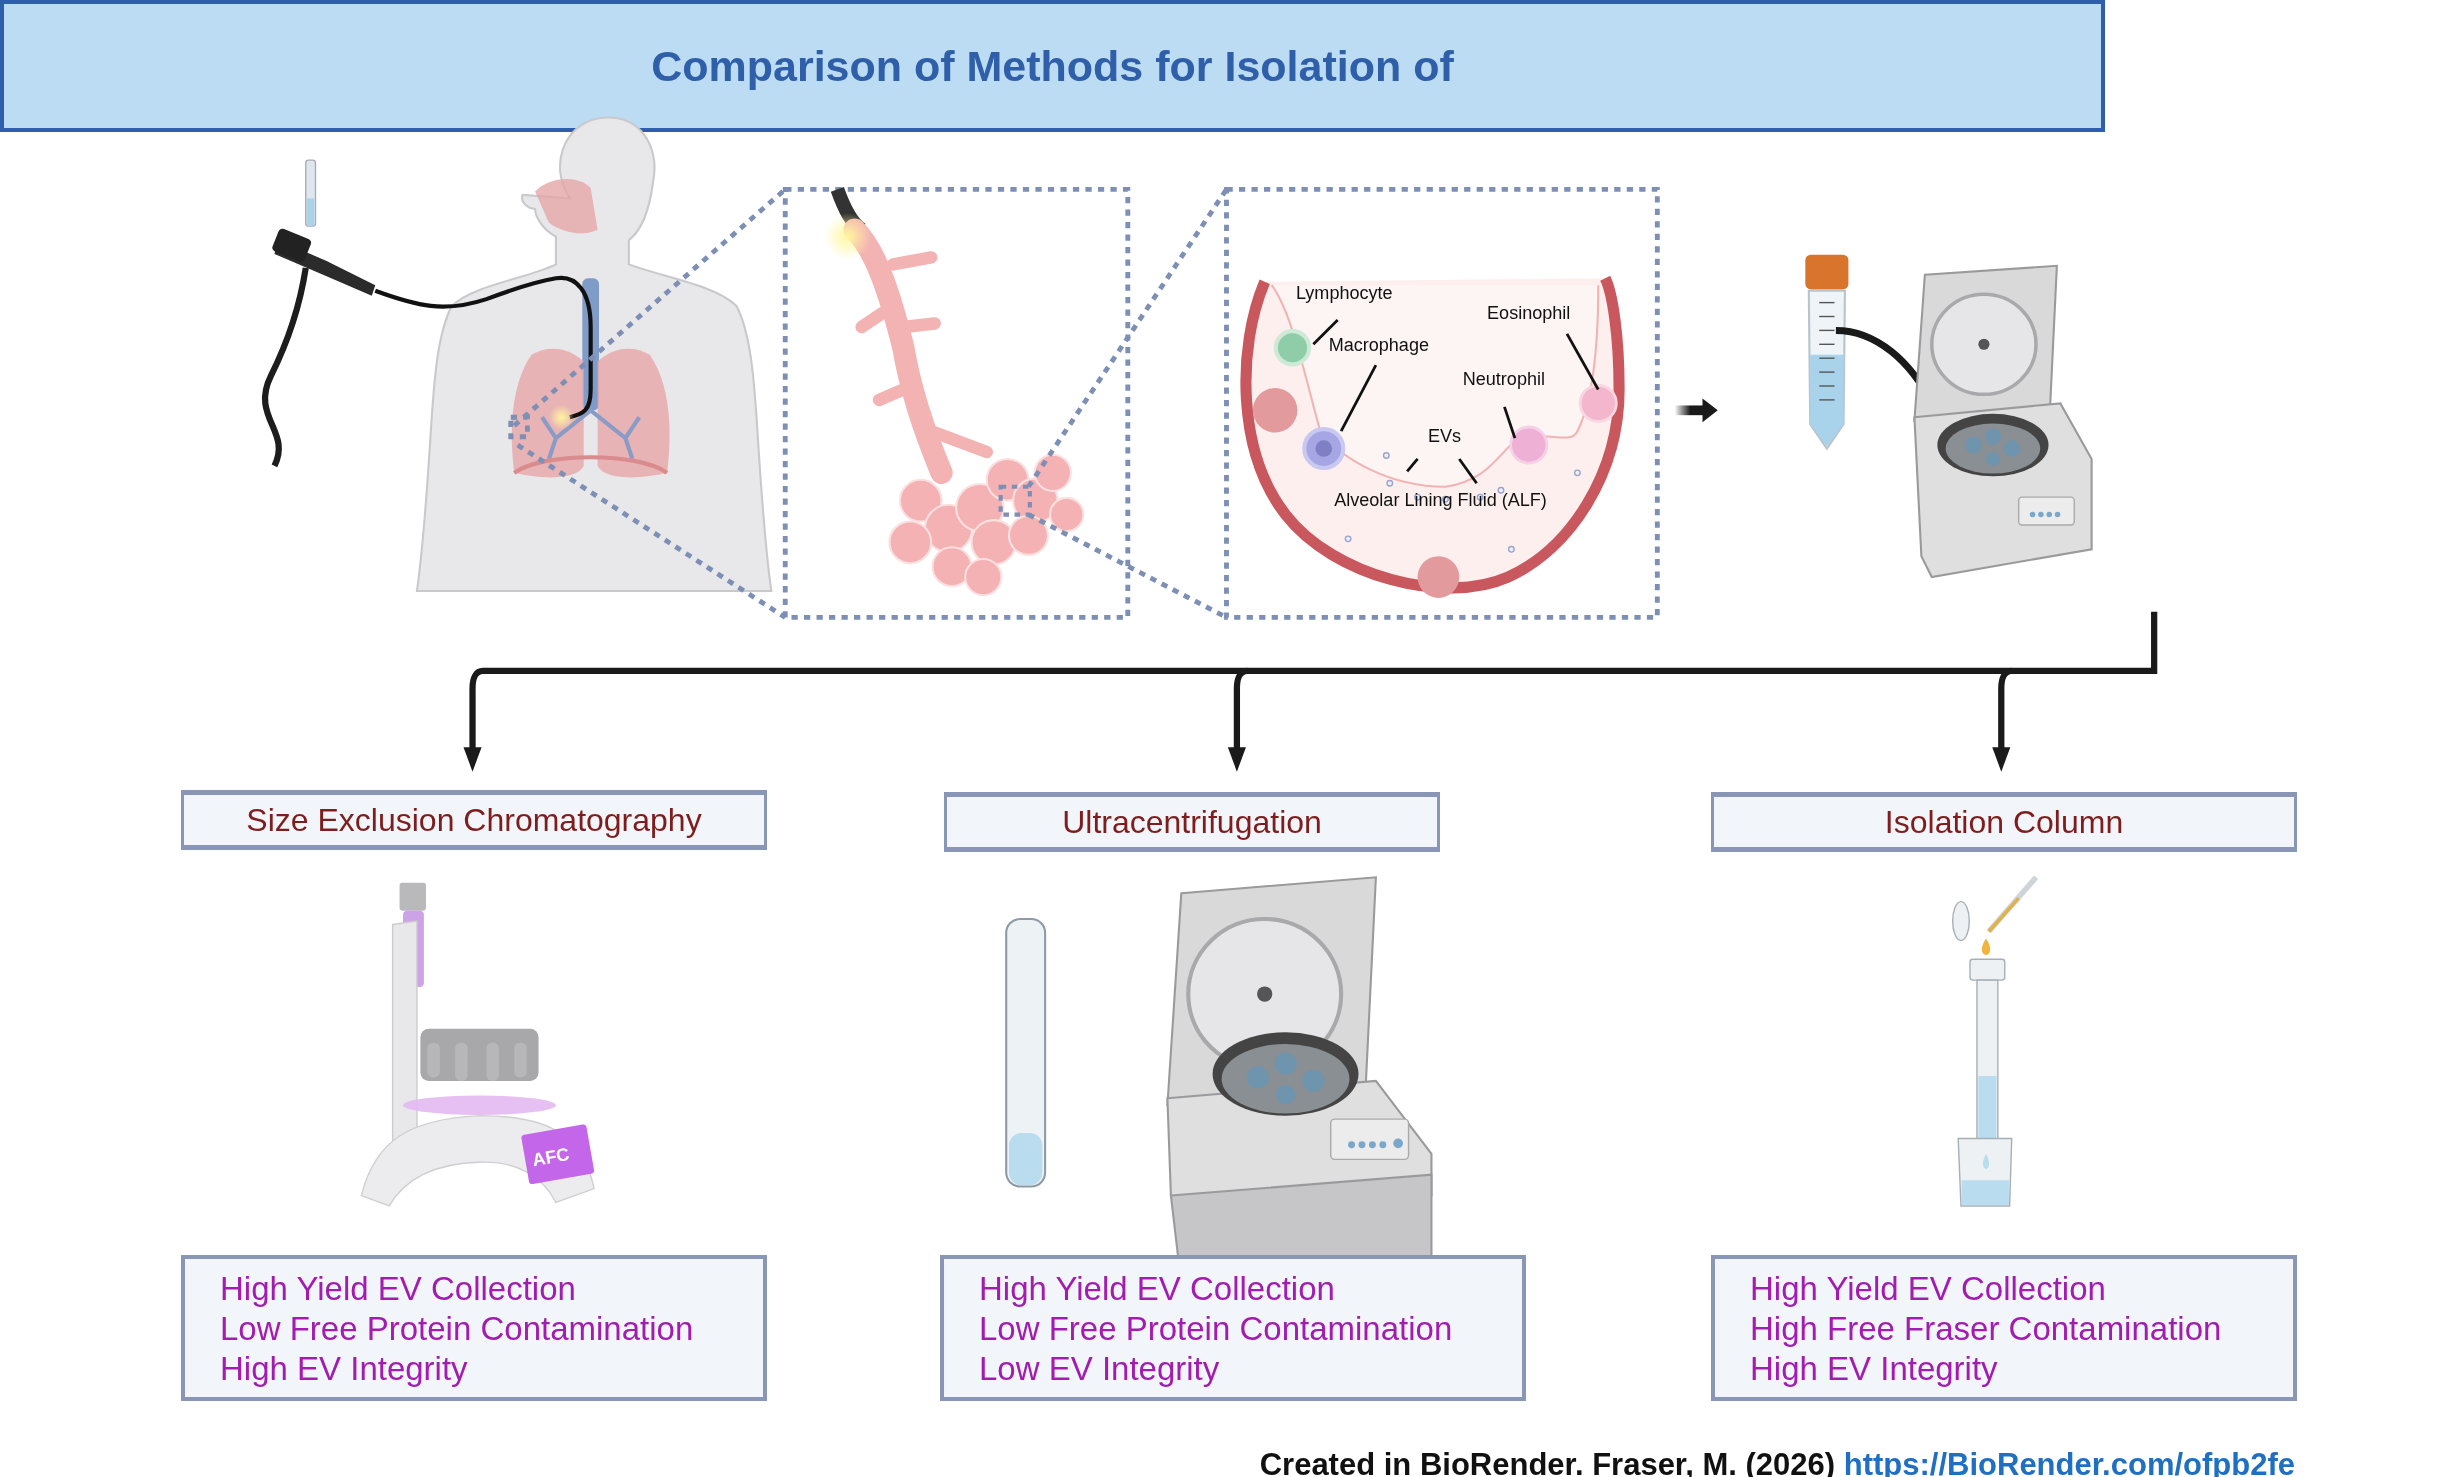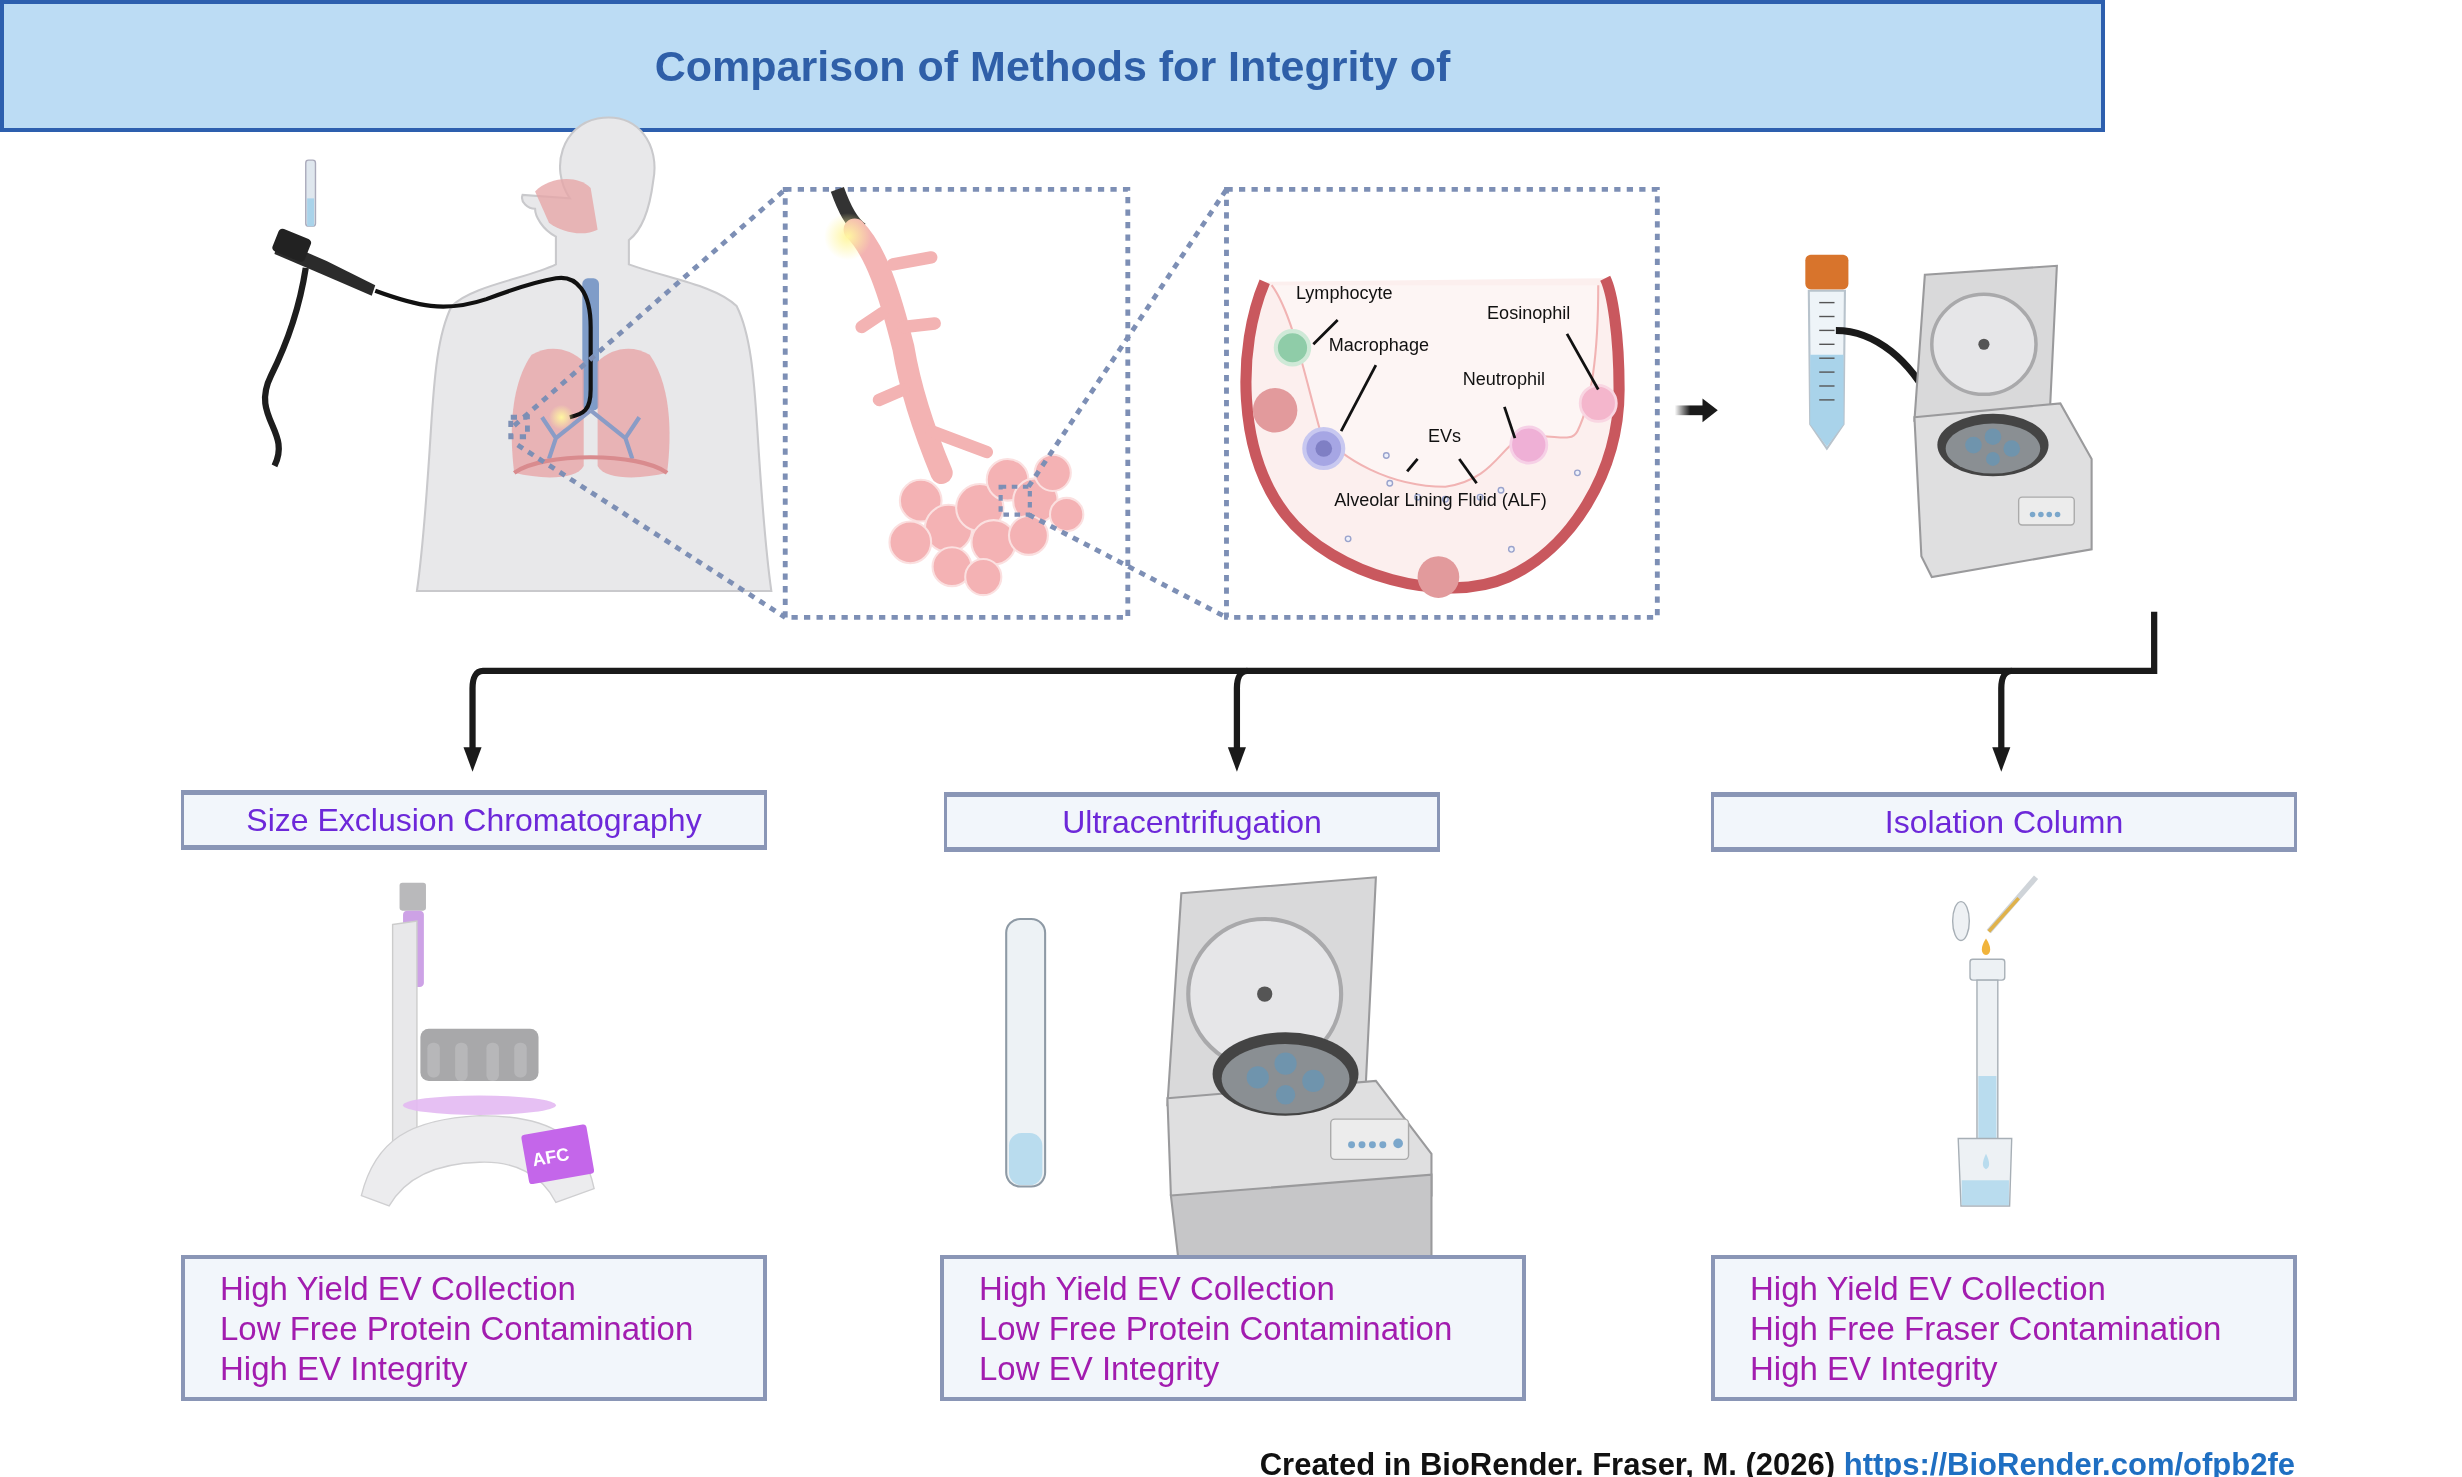--- a/index.html
+++ b/index.html
@@ -1,31 +1,31 @@
 <!DOCTYPE html>
 <html style="font-size:11px"><head>
 <meta charset="utf-8">
 <style>
   html,body{margin:0;padding:0;background:#ffffff;}
   body{width:2462px;height:1478px;position:relative;overflow:hidden;font-family:"Liberation Sans",sans-serif;}
   #title-box{left:180px;top:7px;width:2105px;height:132px;box-sizing:border-box;background:#bcdcf4;border:4.2px solid #2d5fae;display:flex;flex-direction:column;align-items:center;justify-content:center;}
   #title-box span{display:block;color:#2f5fa8;font-weight:bold;font-size:43px;line-height:58px;font-family:"Liberation Sans",sans-serif;}
-  .method-box{position:absolute;box-sizing:border-box;height:60px;background:#f2f6fb;border:3.5px solid #8a96b6;border-top-width:5.6px;border-bottom-width:5.6px;display:flex;align-items:center;justify-content:center;font-size:32px;color:#6d28d9;}
+  .method-box{position:absolute;box-sizing:border-box;height:60px;background:#f2f6fb;border:3.5px solid #8a96b6;border-top-width:5.6px;border-bottom-width:5.6px;display:flex;align-items:center;justify-content:center;font-size:32px;color:#7f1d1d;}
   .props-box{position:absolute;box-sizing:border-box;height:146px;background:#f2f6fb;border:4.2px solid #8a96b6;padding:9.7px 0 0 35px;}
   .props-box div{font-size:33px;line-height:40px;color:#a21caf;white-space:nowrap;}
   #footer{position:absolute;right:167px;top:1447px;font-size:31px;font-weight:bold;color:#111;white-space:nowrap;}
   #footer .link{color:#1f6fc2;}
   svg{position:absolute;left:0;top:0;}
   .lbl{font-family:"Liberation Sans",sans-serif;fill:#111;}
 </style>
 </head>
 <body>
 
 <div id="title-box">
-  <span>Comparison of Methods for Integrity of</span>
+  <span>Comparison of Methods for Isolation of</span>
 </div>
 
 <svg width="2462" height="1478" viewBox="0 0 3543 2126">
   <defs>
     <marker id="arrowhead" markerWidth="10" markerHeight="10" refX="5" refY="8" orient="auto">
       <path d="M0,0 L10,0 L5,10 Z" fill="#1a1a1a"></path>
     </marker>
     <linearGradient id="arrowFade" x1="0" x2="1">
       <stop offset="0" stop-color="#1a1a1a" stop-opacity="0"></stop>
       <stop offset="0.5" stop-color="#1a1a1a" stop-opacity="1"></stop>

